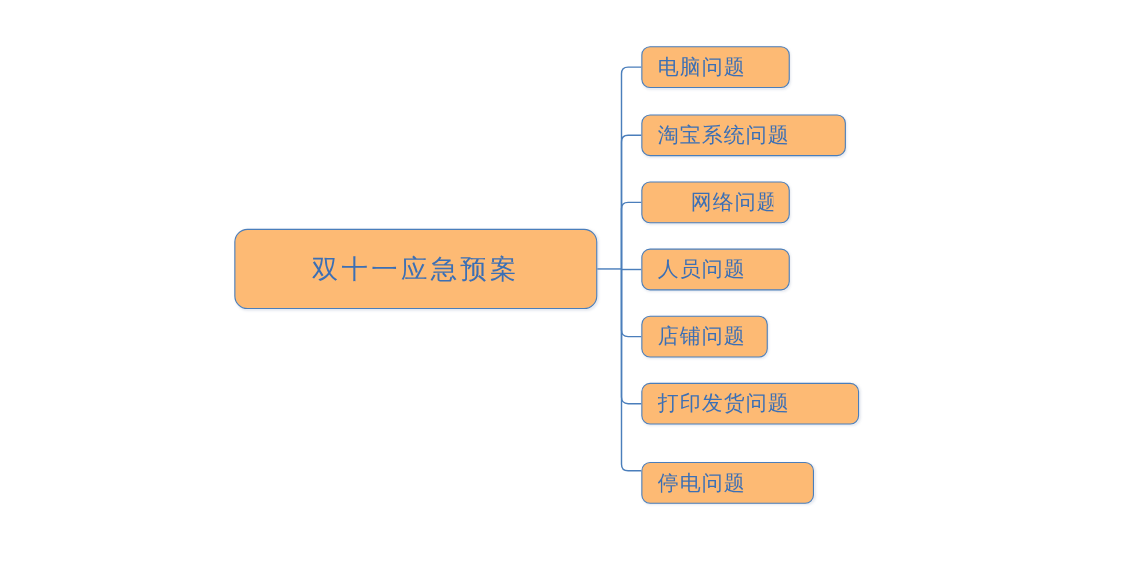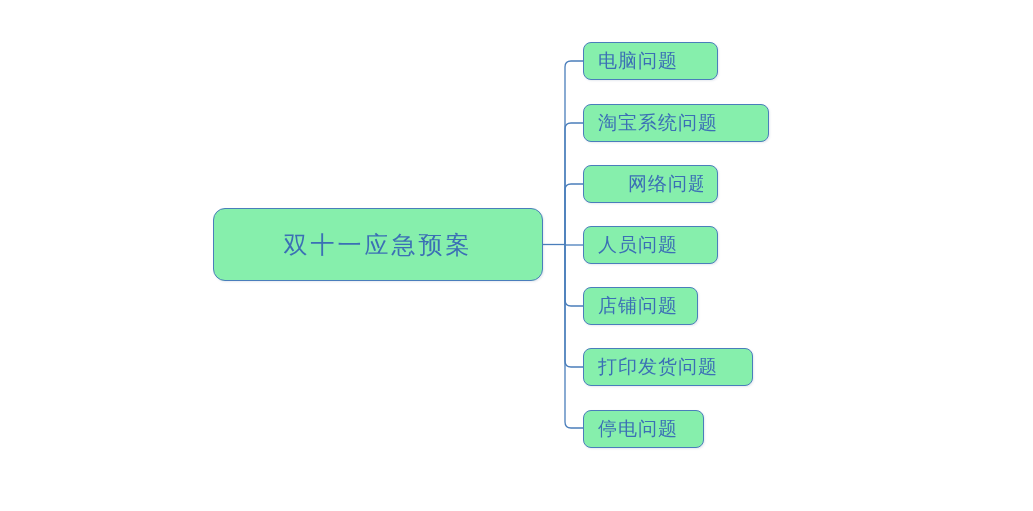--- a/index.html
+++ b/index.html
@@ -19,21 +19,21 @@
     position: absolute;
     left: 0;
     top: 0;
     width: 1033px;
     height: 511px;
     pointer-events: none;
   }
   .node {
     position: absolute;
     box-sizing: border-box;
-    background: #86efac;
+    background: #fdba74;
     border: 1px solid #4a7ebb;
     color: #3b6fb5;
     display: flex;
     align-items: center;
     box-shadow: 1px 1px 2px rgba(120,140,170,0.18);
   }
   .root-node {
     left: 213px;
     top: 208px;
     width: 330px;
@@ -49,22 +49,22 @@
     padding: 0 14px;
     font-size: 19px;
     justify-content: flex-start;
     letter-spacing: 1px;
   }
   .child-0 { left: 583px; top: 42px;  width: 135px; }
   .child-1 { left: 583px; top: 104px; width: 186px; text-align: right; }
   .child-2 { left: 583px; top: 165px; width: 135px; padding-left: 44px; }
   .child-3 { left: 583px; top: 226px; width: 135px; }
   .child-4 { left: 583px; top: 287px; width: 115px; }
-  .child-5 { left: 583px; top: 348px; width: 170px; }
-  .child-6 { left: 583px; top: 410px; width: 121px; align-items: center; }
+  .child-5 { left: 583px; top: 348px; width: 198px; }
+  .child-6 { left: 583px; top: 420px; width: 157px; align-items: center; }
   .node-label {
     white-space: nowrap;
     overflow: hidden;
   }
 </style>
 </head>
 <body>
 
 <div id="canvas">
 

